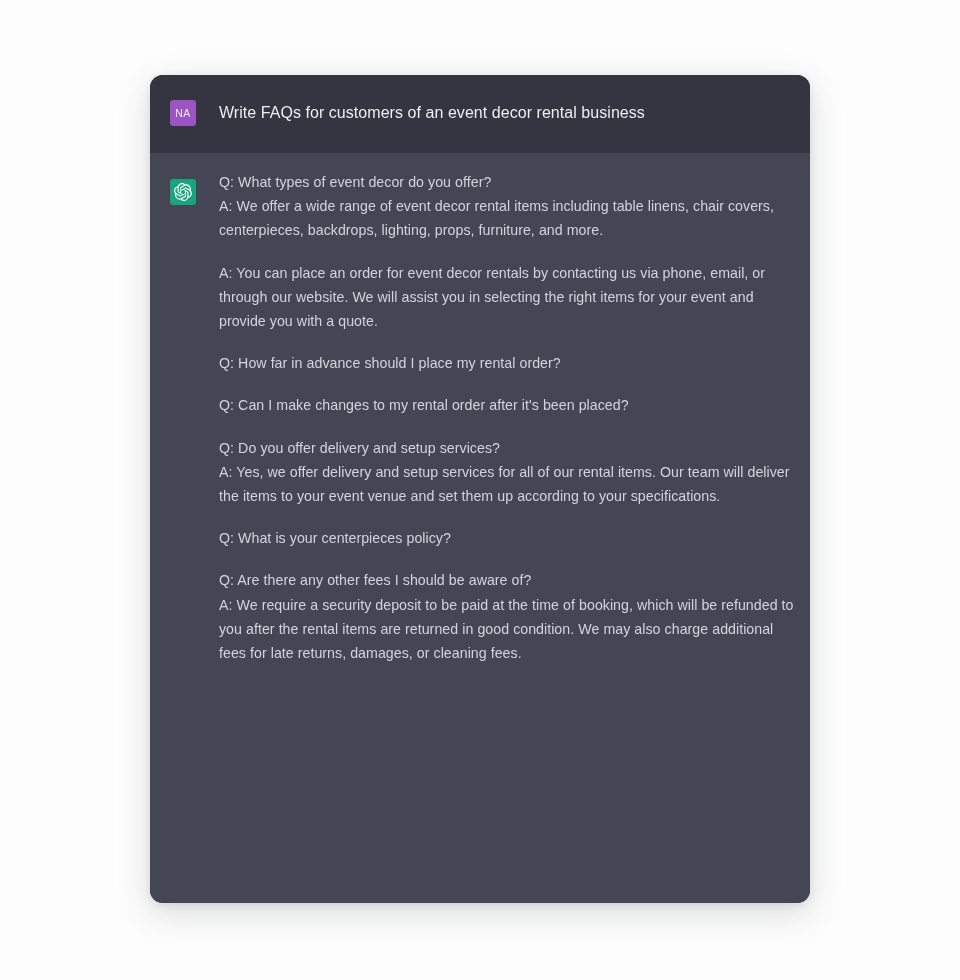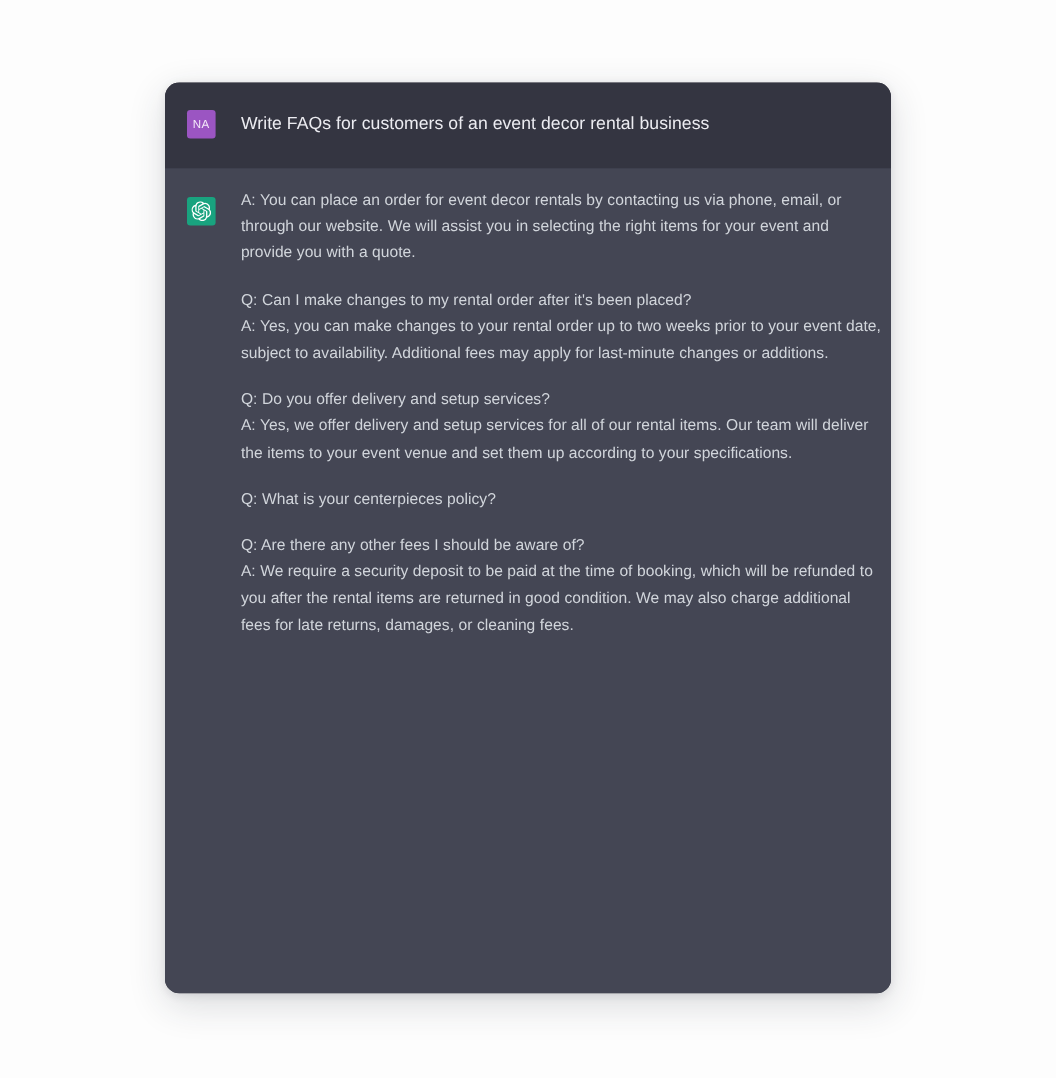--- a/index.html
+++ b/index.html
@@ -150,31 +150,35 @@
           <span>
             <svg viewBox="0 0 24 24" aria-hidden="true">
               <path fill="currentColor" d="M22.28 9.82a5.98 5.98 0 0 0-.52-4.91 6.05 6.05 0 0 0-6.51-2.9A6.07 6.07 0 0 0 4.98 4.18a5.98 5.98 0 0 0-4 2.9 6.05 6.05 0 0 0 .75 7.1 5.98 5.98 0 0 0 .51 4.91 6.05 6.05 0 0 0 6.52 2.9A5.98 5.98 0 0 0 13.26 24a6.05 6.05 0 0 0 5.77-4.19 5.98 5.98 0 0 0 4-2.9 6.05 6.05 0 0 0-.75-7.09ZM13.26 22.43a4.48 4.48 0 0 1-2.88-1.04l.14-.08 4.78-2.76a.79.79 0 0 0 .39-.68v-6.74l2.02 1.17a.07.07 0 0 1 .04.06v5.58a4.5 4.5 0 0 1-4.49 4.49ZM3.6 18.3a4.47 4.47 0 0 1-.54-3.01l.14.09 4.78 2.76a.77.77 0 0 0 .78 0l5.84-3.37v2.33a.08.08 0 0 1-.03.07l-4.83 2.79a4.5 4.5 0 0 1-6.14-1.65ZM2.34 7.9a4.48 4.48 0 0 1 2.35-1.97v5.68a.77.77 0 0 0 .38.67l5.82 3.35-2.02 1.17a.07.07 0 0 1-.07 0L3.96 14.0A4.5 4.5 0 0 1 2.34 7.9Zm16.6 3.85-5.84-3.4 2.02-1.16a.07.07 0 0 1 .07 0l4.83 2.79a4.49 4.49 0 0 1-.68 8.1v-5.67a.79.79 0 0 0-.4-.66Zm2.01-3.02-.14-.09-4.77-2.78a.78.78 0 0 0-.79 0L9.42 9.23V6.9a.07.07 0 0 1 .03-.07l4.83-2.78a4.49 4.49 0 0 1 6.67 4.65ZM8.32 12.87 6.3 11.7a.07.07 0 0 1-.04-.06V6.07a4.49 4.49 0 0 1 7.37-3.45l-.14.08-4.78 2.76a.79.79 0 0 0-.39.68v6.73Zm1.1-2.36L12.02 9l2.6 1.5v3l-2.6 1.5-2.6-1.5v-3Z"></path>
             </svg>
           </span>
         </div>
       </div>
 
       <div class="message-body">
 
+        <div class="qa-block">
+          <p class="qa-line">Q: What types of event decor do you offer?</p>
+          <p class="qa-line">A: We offer a wide range of event decor rental items including table linens, chair covers, centerpieces, backdrops, lighting, props, furniture, and more.</p>
+        </div>
 
         <div class="qa-block">
           <p class="qa-line">A: You can place an order for event decor rentals by contacting us via phone, email, or through our website. We will assist you in selecting the right items for your event and provide you with a quote.</p>
         </div>
 
         <div class="qa-block">
+          <p class="qa-line">Q: How far in advance should I place my rental order?</p>
         </div>
 
         <div class="qa-block">
           <p class="qa-line">Q: Can I make changes to my rental order after it's been placed?</p>
-          <p class="qa-line">A: Yes, you can make changes to your rental order up to two weeks prior to your event date, subject to availability. Additional fees may apply for last-minute changes or additions.</p>
         </div>
 
         <div class="qa-block">
           <p class="qa-line">Q: Do you offer delivery and setup services?</p>
           <p class="qa-line">A: Yes, we offer delivery and setup services for all of our rental items. Our team will deliver the items to your event venue and set them up according to your specifications.</p>
         </div>
 
         <div class="qa-block">
           <p class="qa-line">Q: What is your centerpieces policy?</p>
         </div>

